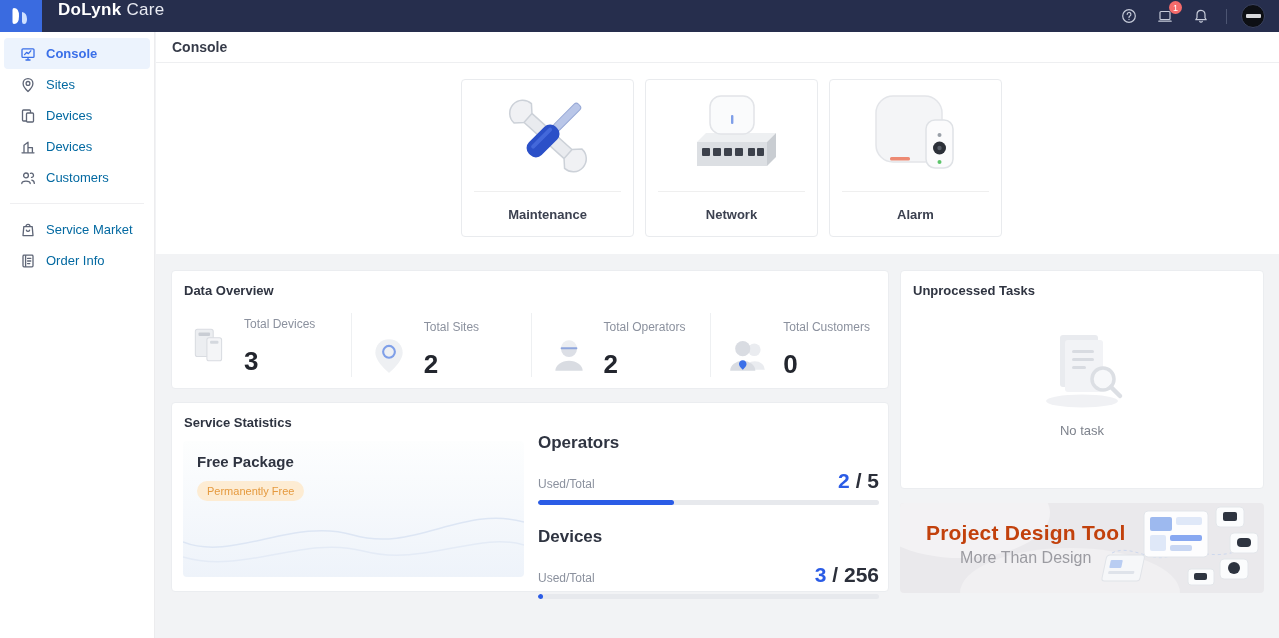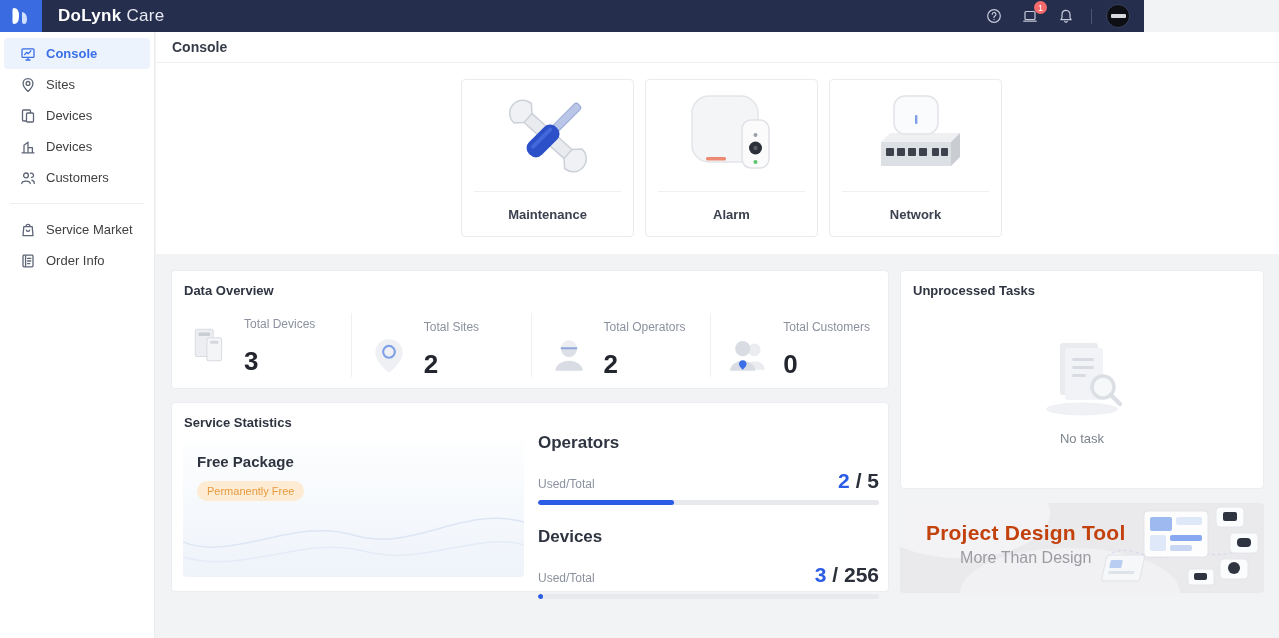--- a/index.html
+++ b/index.html
@@ -1,34 +1,34 @@
 <!DOCTYPE html>
 <html><head>
 <meta charset="utf-8">
 <style>
   * { margin:0; padding:0; box-sizing:border-box; }
   html,body { width:1279px; height:638px; overflow:hidden; }
   body { font-family:"Liberation Sans", sans-serif; background:#f2f3f5; position:relative; }
 
   
-  .header { position:absolute; left:0; top:0; width:1144px; height:32px; background:#262e4d; display:flex; align-items:center; z-index:20; }
+  .header { position:absolute; left:0; top:0; width:1279px; height:32px; background:#262e4d; display:flex; z-index:20; }
   .logo-box { width:42px; height:32px; background:#3a6be0; display:flex; align-items:center; justify-content:center; }
   .brand { margin-left:16px; color:#ffffff; font-size:17px; letter-spacing:.3px; }
   .brand b { font-weight:700; }
   .brand span.light { font-weight:400; color:#e8eaf2; margin-left:5px; }
   .header-right { margin-left:auto; display:flex; align-items:center; gap:14px; padding-right:14px; }
   .hicon { width:22px; height:22px; display:flex; align-items:center; justify-content:center; position:relative; cursor:pointer; }
   .hbadge { position:absolute; top:-4px; right:-6px; min-width:13px; height:13px; border-radius:7px; background:#f56b6b; color:#fff; font-size:9px; display:flex; align-items:center; justify-content:center; padding:0 3px; }
   .hdivider { width:1px; height:15px; background:#4c5572; }
   .avatar { width:24px; height:24px; border-radius:50%; background:#0d0f14; border:1px solid #3a4260; display:flex; align-items:center; justify-content:center; cursor:pointer; }
   .avatar .strip { width:15px; height:4px; background:#d8d9dd; border-radius:1px; }
 
   
   .sidebar { position:absolute; left:0; top:32px; width:155px; height:606px; background:#ffffff; border-right:1px solid #ececee; padding-top:6px; z-index:10; }
-  .side-item { height:31px; margin:0 4px; border-radius:4px; display:flex; align-items:center; padding-left:16px; gap:10px; color:#404040; font-size:13px; cursor:pointer; }
+  .side-item { height:31px; margin:0 4px; border-radius:4px; display:flex; align-items:center; padding-left:16px; gap:10px; color:#0369a1; font-size:13px; cursor:pointer; }
   .side-item .si-icon { width:16px; height:16px; display:flex; align-items:center; justify-content:center; color:#5e6576; }
   .side-item.active { background:#ecf3fd; color:#3a6fe8; font-weight:700; }
   .side-item.active .si-icon { color:#3a6fe8; }
   .side-divider { height:1px; background:#efeff1; margin:10px 10px; }
 
   
   .titlebar { position:absolute; left:156px; top:32px; width:1123px; height:31px; background:#ffffff; border-bottom:1px solid #eeeff1; display:flex; align-items:center; padding-left:16px; font-size:14px; font-weight:700; color:#363b49; }
   .top-band { position:absolute; left:156px; top:63px; width:1123px; height:191px; background:#ffffff; display:flex; justify-content:center; align-items:flex-start; gap:11px; padding-top:16px;padding-left:28px; }
   .quick-card { width:173px; height:158px; background:#fff; border:1px solid #e9ebee; border-radius:4px; cursor:pointer; display:flex; flex-direction:column; }
   .quick-card .qc-img { flex:1; display:flex; align-items:center; justify-content:center; }
@@ -41,21 +41,21 @@
   #data-overview { left:171px; top:270px; width:718px; height:119px; }
   .stats-row { position:absolute; left:0; top:42px; width:718px; height:64px; display:flex; }
   .stat { flex:1; display:flex; align-items:center; padding-left:16px; gap:14px; position:relative; }
   .stat + .stat { border-left:1px solid #eef0f2;align-items:flex-end; }
   .stat .st-text { display:flex; flex-direction:column; gap:17px; }
   .stat .st-label { font-size:12px; color:#8b919e; }
   .stat .st-value { font-size:26px; font-weight:600; color:#23262e; line-height:1; }
 
   
   #unprocessed { left:900px; top:270px; width:364px; height:219px; }
-  .empty-wrap { position:absolute; left:0; top:60px; width:100%; display:flex; flex-direction:column; align-items:center; gap:10px; }
+  .empty-wrap { position:absolute; left:0; top:52px; width:100%; display:flex; flex-direction:column; align-items:center; gap:10px; }
   .empty-text { font-size:13px; color:#7d828c; }
 
   
   #service-stats { left:171px; top:402px; width:718px; height:190px; }
   .free-card { position:absolute; left:11px; top:38px; width:341px; height:136px; border-radius:4px; background:linear-gradient(180deg,#fdfefe 0%,#eef3fa 100%); overflow:hidden; }
   .free-card .fc-title { position:absolute; left:14px; top:12px; font-size:15px; font-weight:700; color:#2f3441; }
   .free-badge { position:absolute; left:14px; top:40px; background:#fdecd3; color:#e59a3f; font-size:11px; padding:4px 10px; border-radius:11px; }
   .waves { position:absolute; left:0; bottom:0; }
 
   .meters { position:absolute; left:366px; top:30px; width:341px; }
@@ -205,54 +205,54 @@
           <path d="M47,82 a13,13 0 1 0 26,0 l-7,-7 h-12 z" fill="#f0f1f4" stroke="#ccd1d8" stroke-width="1.5"></path>
         </g>
         <g transform="rotate(45 60 48)">
           <rect x="56" y="4" width="8" height="34" rx="3" fill="#b9c6e8" stroke="#98a9d6" stroke-width="1"></rect>
           <rect x="51" y="36" width="18" height="38" rx="8" fill="#2b50c8"></rect>
           <rect x="55" y="40" width="4" height="28" rx="2" fill="#4a6ede" opacity="0.8"></rect>
         </g>
       </svg>
     </div>
     <div class="qc-label">Maintenance</div>
-  </div>
-  <div class="quick-card">
-    <div class="qc-img">
-      <svg width="120" height="96" viewBox="0 0 120 96">
-        <rect x="20" y="8" width="66" height="66" rx="17" fill="#f4f5f7" stroke="#e3e5e9" stroke-width="1.5"></rect>
-        <rect x="34" y="69" width="20" height="3.5" rx="1.5" fill="#ed8a73"></rect>
-        <rect x="70" y="32" width="27" height="48" rx="9" fill="#fbfbfc" stroke="#dfe2e6" stroke-width="1.5"></rect>
-        <circle cx="83.5" cy="60" r="6.5" fill="#2c3038"></circle>
-        <circle cx="83.5" cy="60" r="2.2" fill="#565c66"></circle>
-        <circle cx="83.5" cy="47" r="2" fill="#9aa0a8"></circle>
-        <circle cx="83.5" cy="74" r="2" fill="#5cc46a"></circle>
-      </svg>
-    </div>
-    <div class="qc-label">Alarm</div>
   </div>
   <div class="quick-card">
     <div class="qc-img">
       <svg width="120" height="96" viewBox="0 0 120 96">
         <polygon points="25,54 95,54 104,45 34,45" fill="#eef0f2"></polygon>
         <rect x="25" y="54" width="70" height="24" fill="#dcdfe3"></rect>
         <polygon points="95,54 104,45 104,69 95,78" fill="#c9cdd2"></polygon>
         <g fill="#3c414b">
           <rect x="30" y="60" width="8" height="8" rx="1"></rect>
           <rect x="41" y="60" width="8" height="8" rx="1"></rect>
           <rect x="52" y="60" width="8" height="8" rx="1"></rect>
           <rect x="63" y="60" width="8" height="8" rx="1"></rect>
           <rect x="76" y="60" width="7" height="8" rx="1"></rect>
           <rect x="85" y="60" width="7" height="8" rx="1"></rect>
         </g>
         <rect x="38" y="8" width="44" height="38" rx="11" fill="#fafbfc" stroke="#e2e4e8" stroke-width="1.5"></rect>
         <rect x="59" y="27" width="2.4" height="9" rx="1" fill="#7f9fe8"></rect>
       </svg>
     </div>
     <div class="qc-label">Network</div>
+  </div>
+  <div class="quick-card">
+    <div class="qc-img">
+      <svg width="120" height="96" viewBox="0 0 120 96">
+        <rect x="20" y="8" width="66" height="66" rx="17" fill="#f4f5f7" stroke="#e3e5e9" stroke-width="1.5"></rect>
+        <rect x="34" y="69" width="20" height="3.5" rx="1.5" fill="#ed8a73"></rect>
+        <rect x="70" y="32" width="27" height="48" rx="9" fill="#fbfbfc" stroke="#dfe2e6" stroke-width="1.5"></rect>
+        <circle cx="83.5" cy="60" r="6.5" fill="#2c3038"></circle>
+        <circle cx="83.5" cy="60" r="2.2" fill="#565c66"></circle>
+        <circle cx="83.5" cy="47" r="2" fill="#9aa0a8"></circle>
+        <circle cx="83.5" cy="74" r="2" fill="#5cc46a"></circle>
+      </svg>
+    </div>
+    <div class="qc-label">Alarm</div>
   </div>
 </div>
 
 <div class="panel" id="data-overview">
   <div class="panel-title">Data Overview</div>
   <div class="stats-row">
     <div class="stat">
       <svg width="42" height="42" viewBox="0 0 40 40">
         <rect x="7" y="5" width="17" height="26" rx="2" fill="#eceef1" stroke="#d9dce1"></rect>
         <rect x="10" y="8" width="11" height="3.4" rx="1" fill="#c9cdd4"></rect>

